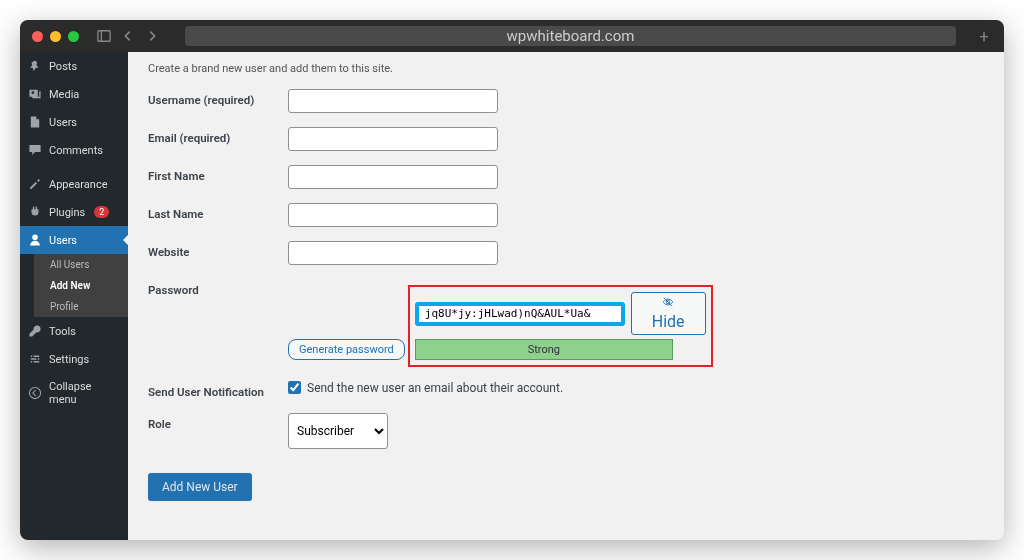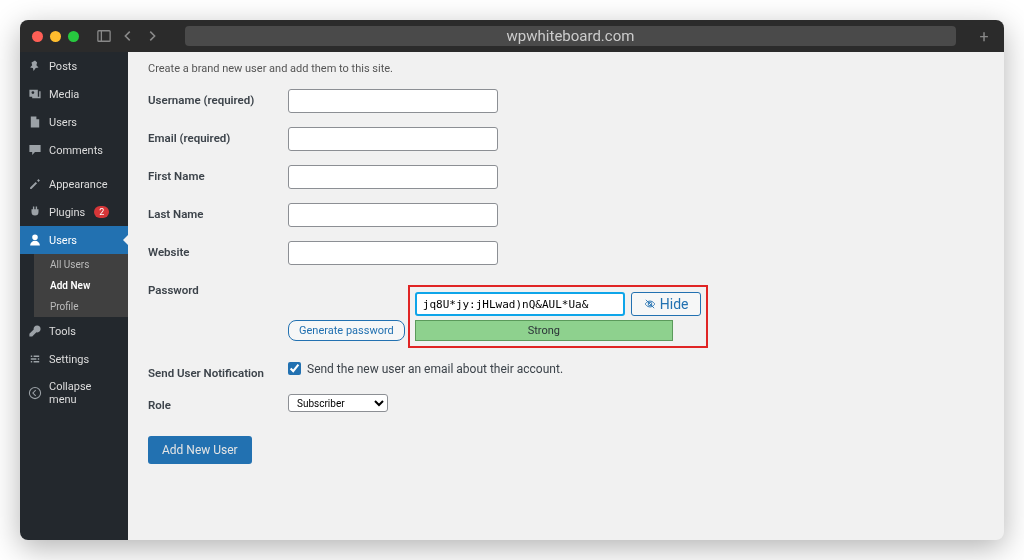--- a/index.html
+++ b/index.html
@@ -27,27 +27,27 @@
 .badge { background: #d63638; color: #fff; border-radius: 8px; font-size: 9px; padding: 1px 5px; margin-left: 2px; }
 .main { flex: 1; padding: 10px 20px; overflow-y: auto; font-size: 12px; color: #3c434a; }
 .intro { margin-bottom: 14px; font-size: 11px; color: #555; }
 .form-row { display: flex; align-items: flex-start; margin-bottom: 14px; }
 .form-label { width: 140px; font-weight: 600; font-size: 11.5px; padding-top: 4px; }
 .form-field { flex: 1; }
 .text-input { width: 210px; height: 24px; border: 1px solid #8c8f94; border-radius: 3px; padding: 0 6px; font-size: 11px; background: #fff; }
 .btn-secondary { display: inline-block; border: 1px solid #2271b1; color: #2271b1; background: #f6f7f7; padding: 3px 10px; font-size: 11px; border-radius: 8px; cursor: pointer; }
 .pw-box { border: 2px solid #e02424; padding: 5px; display: inline-block; margin-top: 6px; }
 .pw-row { display: flex; gap: 6px; align-items: center; }
-.pw-input { width: 210px; height: 24px; border: 2px solid #0ea5e9; border-radius: 3px; padding: 0 6px; font-size: 11px; background: #fff; font-family: Consolas, monospace; }
-.hide-btn { border: 1px solid #2271b1; color: #2271b1; background: #f6f7f7; padding: 3px 12px; font-size: 14px; border-radius: 3px; display: flex; align-items: center; gap: 4px; cursor: pointer; }
+.pw-input { width: 210px; height: 24px; border: 4px solid #0ea5e9; border-radius: 3px; padding: 0 6px; font-size: 11px; background: #fff; font-family: Consolas, monospace; }
+.hide-btn { border: 1px solid #2271b1; color: #2271b1; background: #f6f7f7; padding: 3px 20px; font-size: 16px; border-radius: 3px; display: flex; align-items: center; gap: 4px; cursor: pointer; flex-direction: column; }
 .hide-btn svg { width: 12px; height: 12px; fill: #2271b1; }
 .strength { width: 258px; background: #8ed18e; border: 1px solid #5b9a5b; text-align: center; padding: 3px 16px; font-size: 11px; margin-top: 4px; color: #2c3338; }
 .check-row { display: flex; align-items: flex-start; gap: 6px; }
 .check-row input { accent-color: #2271b1; }
-.select { width: 100px; height: 18px; border: 1px solid #8c8f94; border-radius: 3px; font-size: 10px; padding: 0 4px; background: #fff; }
+.select { width: 100px; height: 36px; border: 1px solid #8c8f94; border-radius: 3px; font-size: 12px; padding: 0 4px; background: #fff; }
 .submit-btn { background: #2271b1; color: #e5e5e5; border: none; padding: 7px 14px; font-size: 12px; border-radius: 3px; cursor: pointer; margin-top: 10px; }
 </style>
 </head>
 <body>
 
 <div class="window">
   <div class="titlebar">
     <div class="traffic">
       <div class="dot red"></div>
       <div class="dot yellow"></div>

